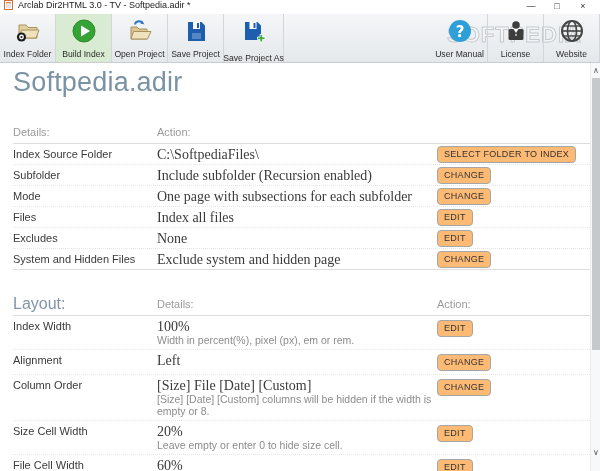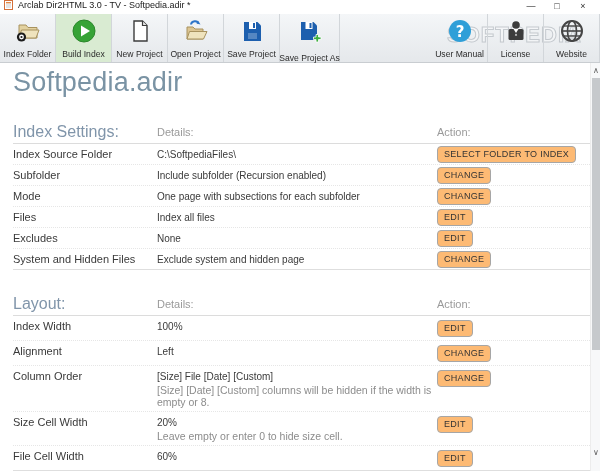--- a/index.html
+++ b/index.html
@@ -58,21 +58,21 @@
   .sec-title{font-size:16px;font-weight:300;color:#8095aa;}
   .col-head{font-size:11px;color:#9a9a9a;}
   .sec-body{border-top:1px solid #dcdcdc;border-bottom:1px solid #dedede;margin:0 10px 0 13px;}
   .sec-body .grid{padding-left:0;padding-right:4px;}
   .row{align-items:center;}
   .row + .row{border-top:1px dotted #e6e6e6;}
   .s1 .row{height:20px;}
   .s2 .row{align-items:start;padding:4px 0 3px;}
   .cell{min-width:0;}
   .label{font-size:11px;color:#3a3a3a;}
-  .dmain{font-size:10px;color:#3a3a3a;line-height:13px;}
+  .dmain{font-size:14px;color:#3a3a3a;line-height:13px;font-family:Liberation Serif, serif;}
   .dsub{font-size:10.5px;color:#8c8c8c;line-height:12px;margin-top:1px;}
   .dsub:empty{display:none;}
   .action-cell{display:flex;}
   .btn{
     font-family:inherit;font-size:9px;color:#333;letter-spacing:0.3px;
     background:#fdba74;border:1px solid #a6a6a6;border-radius:4px;
     padding:2px 6px;line-height:1.2;white-space:nowrap;cursor:default;
   }
   
   .scrollbar{
@@ -118,27 +118,20 @@
   </div>
 
   <div class="tb-cell active">
     <svg class="tb-icon" viewBox="0 0 26 26">
       <circle cx="13" cy="13" r="11" fill="#36a336" stroke="#2b872b" stroke-width="1"></circle>
       <path d="M10 7.5 L10 18.5 L19 13 Z" fill="#ffffff"></path>
     </svg>
     <span class="tb-label">Build Index</span>
   </div>
 
-  <div class="tb-cell">
-    <svg class="tb-icon" viewBox="0 0 26 26">
-      <path d="M7 3 L15.5 3 L20 7.5 L20 23 L7 23 Z" fill="#ffffff" stroke="#3c3c3c" stroke-width="1.4"></path>
-      <path d="M15.5 3 L15.5 7.5 L20 7.5" fill="#e6e6e6" stroke="#3c3c3c" stroke-width="1.2"></path>
-    </svg>
-    <span class="tb-label">New Project</span>
-  </div>
 
   <div class="tb-cell">
     <svg class="tb-icon" viewBox="0 0 26 26">
       <path d="M4 9 L10 9 L12 11 L20 11 L20 21 L4 21 Z" fill="#dcc592" stroke="#a8925e" stroke-width="1"></path>
       <path d="M6.5 13.5 L24 13.5 L20.5 21 L4 21 Z" fill="#efe3bd" stroke="#a8925e" stroke-width="1"></path>
       <path d="M8 6.5 C8.5 2.5, 14.5 2, 15.5 5.5" fill="none" stroke="#2e75c8" stroke-width="2"></path>
       <path d="M13.5 5.5 L17.5 6.5 L15 2.8 Z" fill="#2e75c8"></path>
     </svg>
     <span class="tb-label">Open Project</span>
   </div>
@@ -193,21 +186,20 @@
     </svg>
     <span class="tb-label">Website</span>
   </div>
 </div>
 
 <div class="content">
   <div class="page-title">Softpedia.adir</div>
 
   <div class="section s1">
     <div class="grid sec-head">
-      <div class="sec-title">Index Settings:</div>
       <div class="col-head">Details:</div>
       <div class="col-head">Action:</div>
     </div>
     <div class="sec-body">
       <div class="grid row">
         <div class="cell label">Index Source Folder</div>
         <div class="cell">
             <div class="dmain">C:\SoftpediaFiles\</div>
           </div>
         <div class="cell action-cell">
@@ -266,20 +258,21 @@
     <div class="grid sec-head">
       <div class="sec-title">Layout:</div>
       <div class="col-head">Details:</div>
       <div class="col-head">Action:</div>
     </div>
     <div class="sec-body">
       <div class="grid row">
         <div class="cell label">Index Width</div>
         <div class="cell">
           <div class="dmain">100%</div>
+          <div class="dsub">Width in percent(%), pixel (px), em or rem.</div>
         </div>
         <div class="cell action-cell">
             <button class="btn">EDIT</button>
           </div>
       </div>
       <div class="grid row">
         <div class="cell label">Alignment</div>
         <div class="cell">
           <div class="dmain">Left</div>
 

